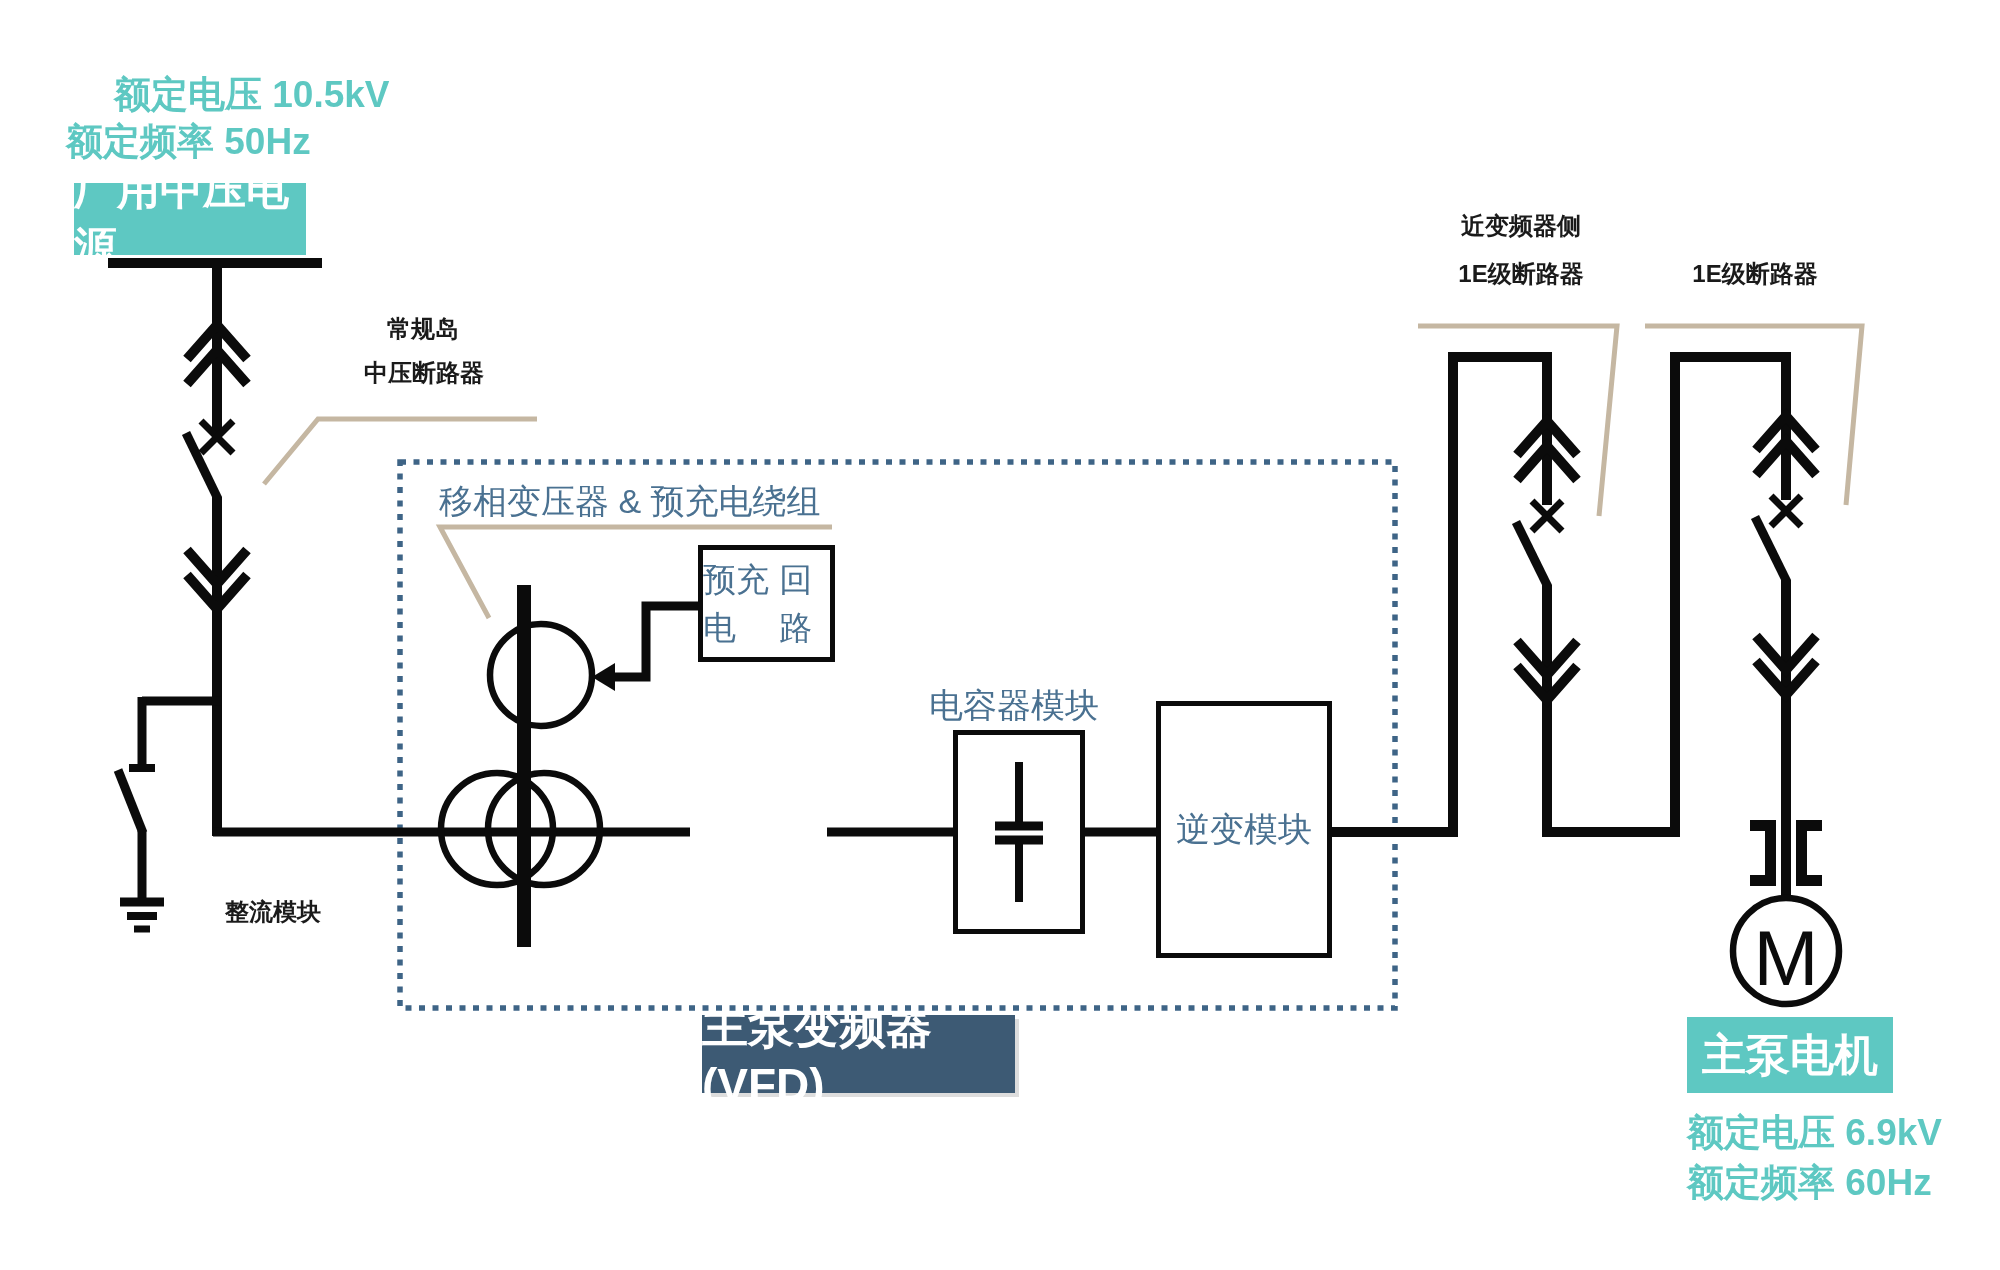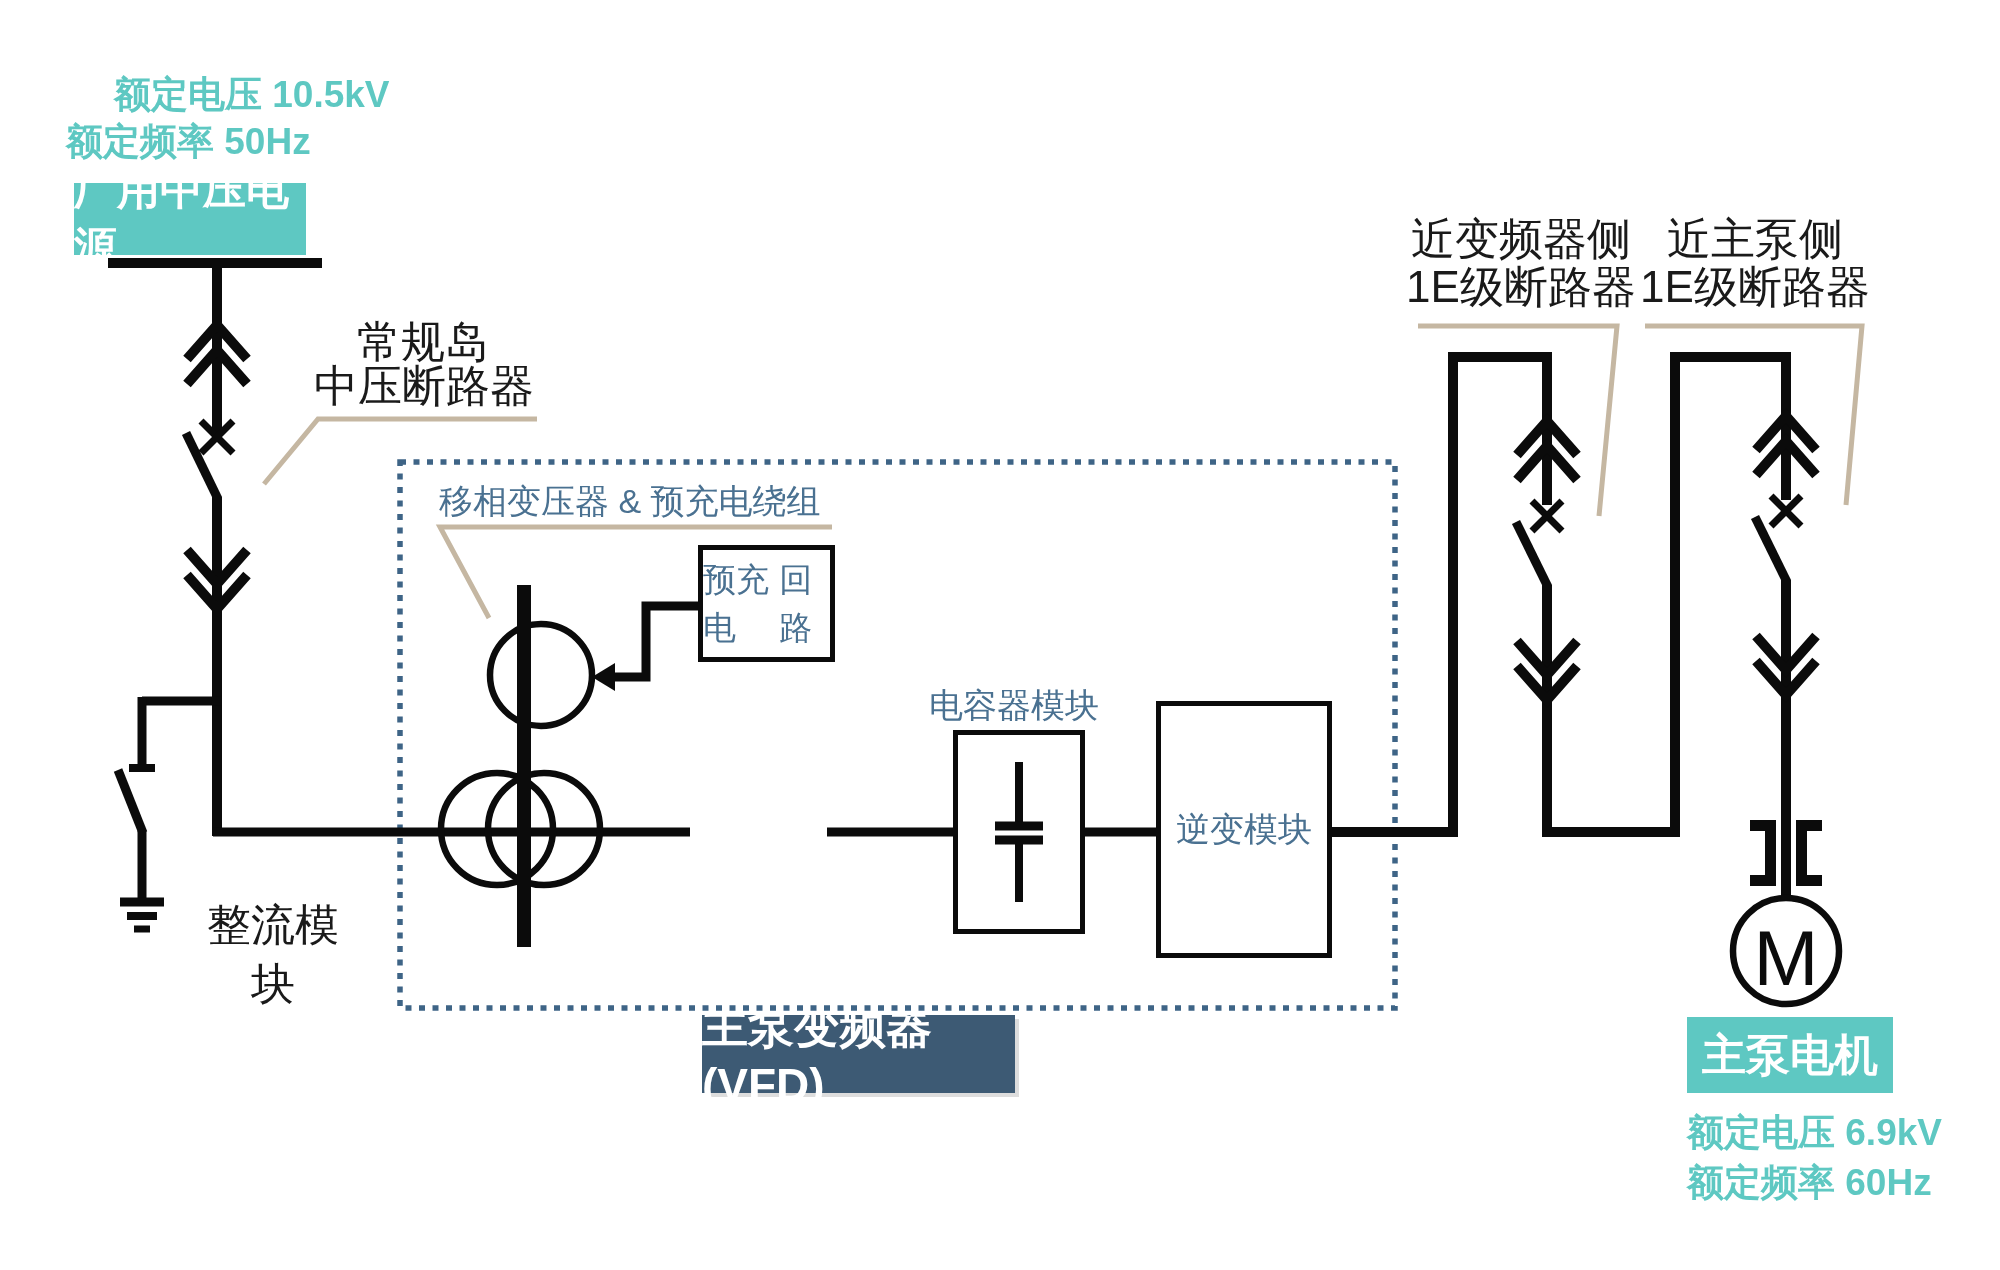--- a/index.html
+++ b/index.html
@@ -11,21 +11,21 @@
   body{font-family:"Liberation Sans","DejaVu Sans",sans-serif;}
   .stage{position:relative;width:2000px;height:1270px;background:#ffffff;overflow:hidden;}
   .abs{position:absolute;}
   .txt{white-space:nowrap;}
   .teal-stat{color:var(--teal,#5ec8c2);font-size:37px;font-weight:bold;}
   .teal-box{background:var(--teal,#5ec8c2);color:#ffffff;font-weight:bold;
             display:flex;align-items:center;justify-content:center;}
   .dark-box{background:var(--dark-blue,#3d5a74);color:#ffffff;font-weight:bold;
             display:flex;align-items:center;justify-content:center;
             box-shadow:4px 4px 0 rgba(120,120,120,.25);}
-  .black-lbl{color:#1a1a1a;font-size:44px;text-align:center;}
+  .black-lbl{color:#1a1a1a;font-size:24px;text-align:center;font-weight:bold;}
   .steel-lbl{color:var(--steel-blue,#4a7191);font-size:34px;}
   .module-box{border:5px solid var(--line-black,#0b0b0b);background:#ffffff;
               color:var(--steel-blue,#4a7191);font-size:34px;
               display:flex;align-items:center;justify-content:center;}
   .module-box.col{line-height:1.45;}
   .motor-m{color:#0b0b0b;font-size:78px;text-align:center;}
   svg.overlay{position:absolute;left:0;top:0;pointer-events:none;}
   .sk{stroke:var(--line-black,#0b0b0b);fill:none;}
   .tan{stroke:var(--tan,#c5b7a2);fill:none;}
   .fillk{fill:var(--line-black,#0b0b0b);stroke:none;}
@@ -49,21 +49,20 @@
     <span>预充电</span>
     <span>回路</span>
   </div>
   <div class="abs steel-lbl" style="left:929px;top:683px;width:180px;">电容器模块</div>
   <div class="abs module-box" style="left:953px;top:730px;width:132px;height:204px;"></div>
   <div class="abs module-box" style="left:1156px;top:701px;width:176px;height:257px;">逆变模块</div>
   <div class="abs dark-box" style="left:702px;top:1015px;width:313px;height:78px;font-size:46px;">主泵变频器 (VFD)</div>
 
   <div class="abs black-lbl" style="left:1391px;top:210px;width:260px;">近变频器侧</div>
   <div class="abs black-lbl" style="left:1391px;top:258px;width:260px;">1E级断路器</div>
-  <div class="abs black-lbl" style="left:1625px;top:210px;width:260px;">近主泵侧</div>
   <div class="abs black-lbl" style="left:1625px;top:258px;width:260px;">1E级断路器</div>
 
   <div class="abs motor-m" style="left:1746px;top:913px;width:80px;">M</div>
   <div class="abs teal-box" style="left:1687px;top:1017px;width:206px;height:76px;font-size:44px;">主泵电机</div>
   <div class="abs txt teal-stat" style="left:1687px;top:1108px;">额定电压 6.9kV</div>
   <div class="abs txt teal-stat" style="left:1687px;top:1158px;">额定频率 60Hz</div>
 
   <svg class="overlay" width="2000" height="1270" viewBox="0 0 2000 1270">
 
     <rect x="400" y="462" width="995" height="546" fill="none" stroke="var(--dotted-border,#3e6486)" stroke-width="5.5" stroke-dasharray="6 7.5"></rect>

